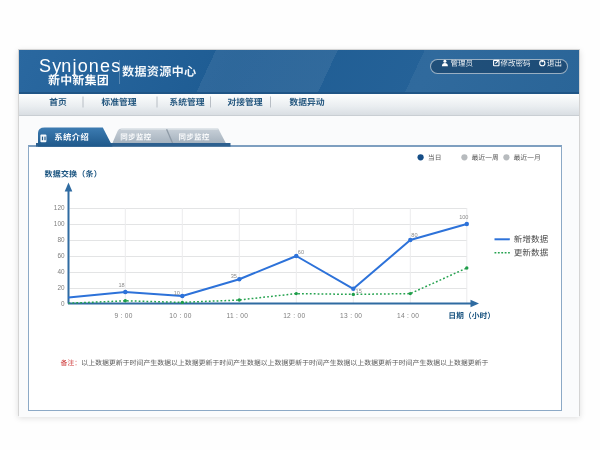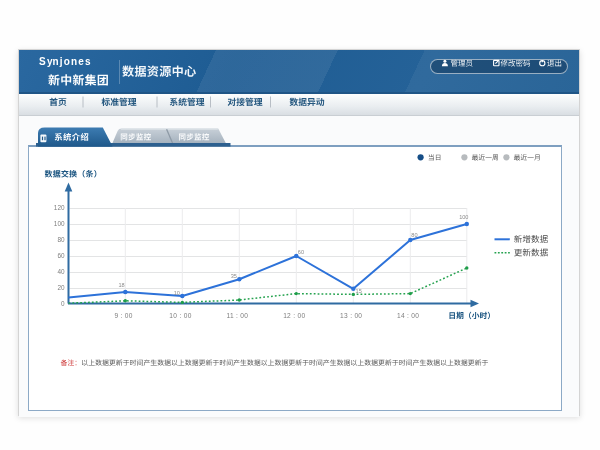--- a/index.html
+++ b/index.html
@@ -2,21 +2,21 @@
 <html><head><meta charset="utf-8"><style>
 *{margin:0;padding:0;box-sizing:border-box}
 html,body{width:600px;height:450px;background:#fefefe;overflow:hidden;
 font-family:"Liberation Sans",sans-serif}
 #card{position:absolute;left:18px;top:49px;width:562px;height:367px;background:#fff;
 border:1px solid #d4d4d4;box-shadow:0 2px 6px rgba(0,0,0,0.13)}
 #hdr{position:absolute;left:0;top:0;width:560px;height:44px;
 background:linear-gradient(118deg,#2a68a0 0%,#1e5c93 38%,#256298 72%,#1f5d93 100%);border-bottom:2px solid #1f5586;box-sizing:border-box}
 #hdr .sw{position:absolute;left:0;top:0;width:100%;height:100%;
 background:linear-gradient(115deg,transparent 34%,rgba(255,255,255,0.07) 34%,rgba(255,255,255,0.07) 55%,transparent 55%,transparent 70%,rgba(255,255,255,0.05) 70%)}
-#logoen{position:absolute;left:20px;top:5.5px;color:#fff;font-size:10px;font-weight:bold;letter-spacing:1.2px}
+#logoen{position:absolute;left:20px;top:5.5px;color:#fff;font-size:18px;font-weight:normal;letter-spacing:1.2px}
 #hdiv{position:absolute;left:99.5px;top:10px;width:1px;height:24px;background:rgba(255,255,255,0.25)}
 #pill{position:absolute;left:411px;top:8.5px;width:138px;height:15px;border:1px solid rgba(255,255,255,0.55);
 border-radius:8px;background:rgba(11,42,73,0.42)}
 #nav{position:absolute;left:0;top:44px;width:560px;height:22px;
 background:linear-gradient(#fdfefe,#e9edf0 60%,#d9dee3);border-bottom:1px solid #c9ced3}
 #content{position:absolute;left:0;top:66px;width:560px;height:301px;background:#fafbfc}
 #panel{position:absolute;left:9px;top:29px;width:534px;height:266px;background:#fff;
 border:1px solid #8ca9c6;border-top:2px solid #7e9fc0}
 </style></head>
 <body>

